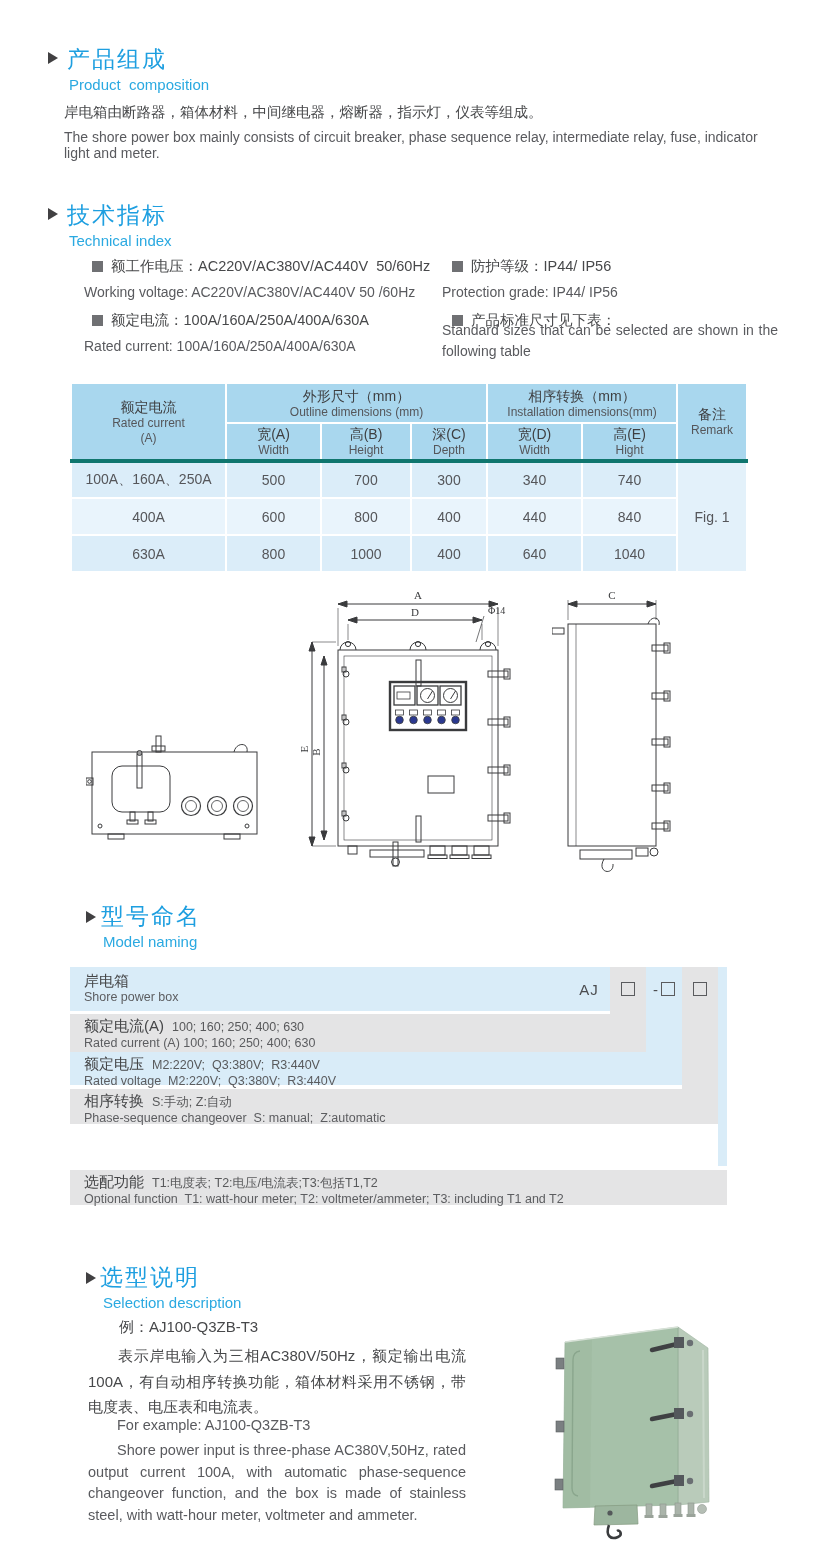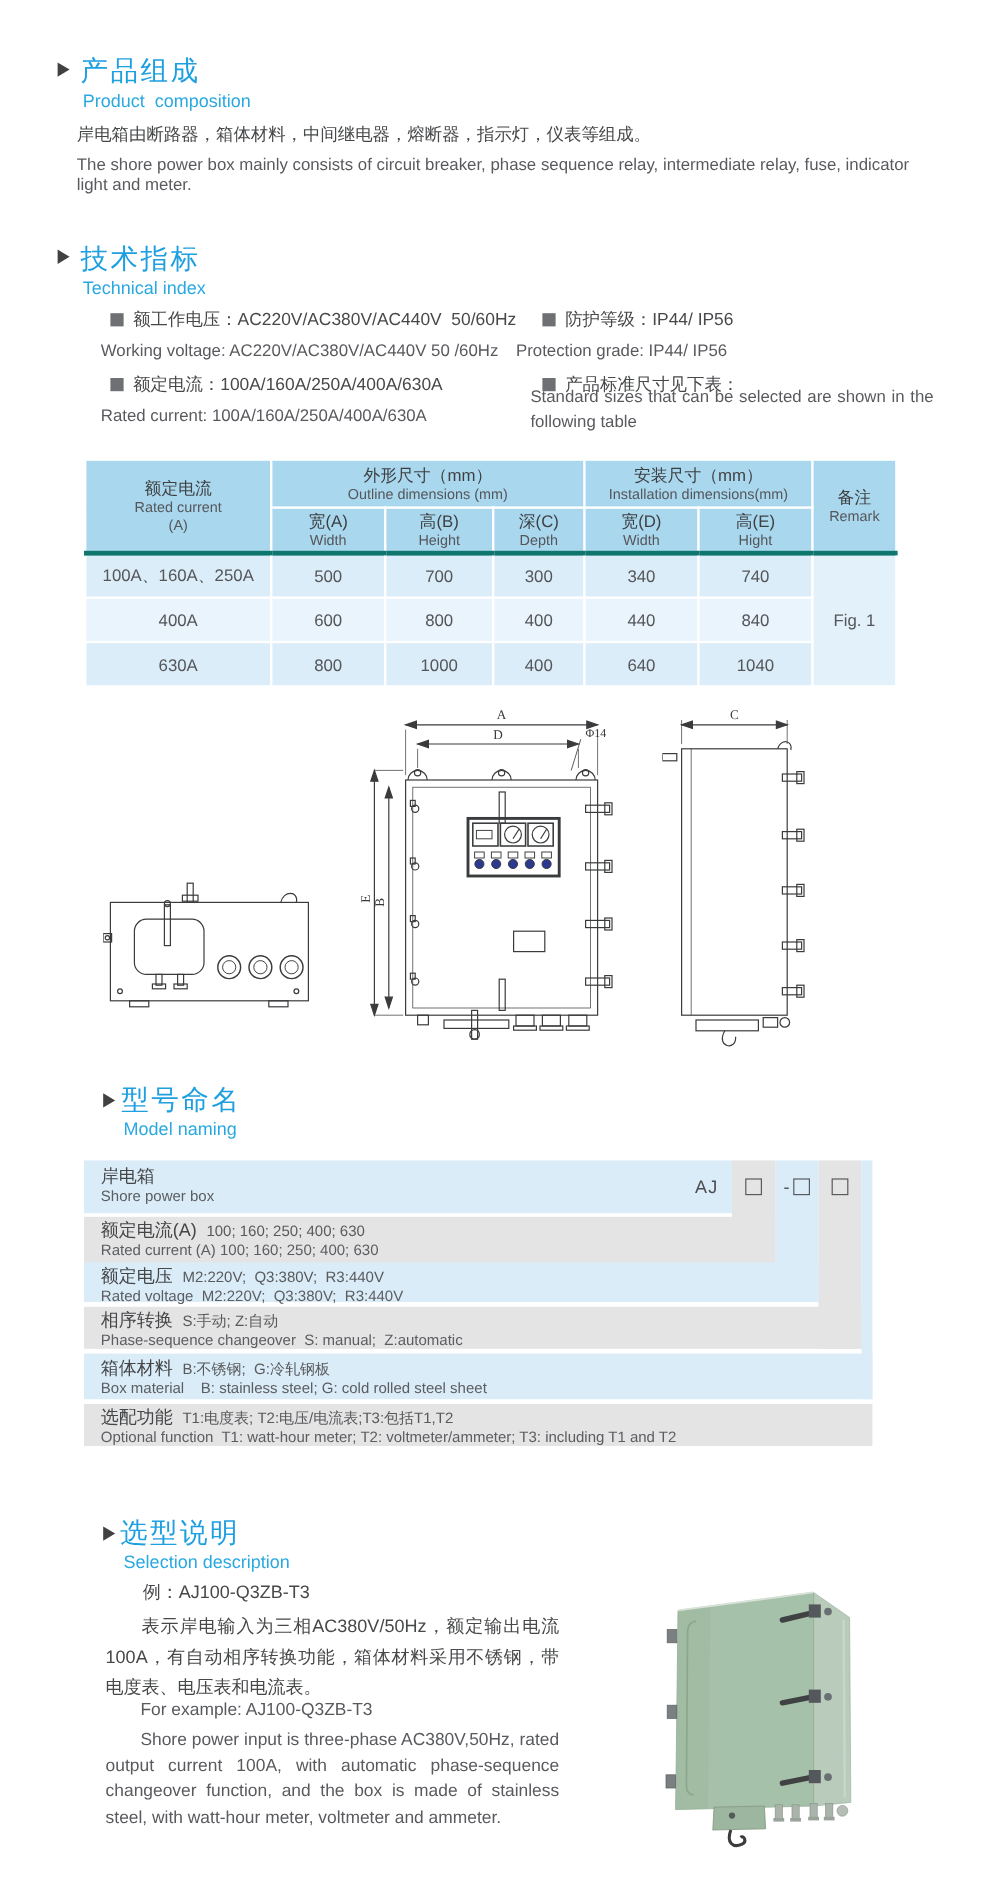--- a/index.html
+++ b/index.html
@@ -64,21 +64,21 @@
   <div class="abs spec-line" style="left:64px;top:311px;">
     <span class="sq"></span>
     <span class="zh">额定电流：100A/160A/250A/400A/630A</span>
   </div>
   <div class="abs en" style="left:84px;top:338px;">Rated current: 100A/160A/250A/400A/630A</div>
 
   <div class="abs spec-line" style="left:424px;top:257px;">
     <span class="sq"></span>
     <span class="zh">防护等级：IP44/ IP56</span>
   </div>
-  <div class="abs en" style="left:430px;top:284px;">Protection grade: IP44/ IP56</div>
+  <div class="abs en" style="left:442px;top:284px;">Protection grade: IP44/ IP56</div>
   <div class="abs spec-line" style="left:424px;top:311px;">
     <span class="sq"></span>
     <span class="zh">产品标准尺寸见下表：</span>
   </div>
   <div class="abs en just" style="left:442px;top:320px;width:336px;line-height:21px;">Standard sizes that can be selected are shown in the following table</div>
 
   <table id="dimtable" class="abs" style="left:70px;top:382px;">
     <colgroup>
       <col style="width:155px">
         <col style="width:95px">
@@ -93,21 +93,21 @@
       <td class="th" rowspan="2">
         <div class="t-zh">额定电流</div>
         <div class="t-en">Rated current</div>
         <div class="t-en">(A)</div>
       </td>
       <td class="th" colspan="3">
         <div class="t-zh">外形尺寸（mm）</div>
         <div class="t-en">Outline dimensions (mm)</div>
       </td>
       <td class="th" colspan="2">
-        <div class="t-zh">安装尺寸（mm）</div>
+        <div class="t-zh">相序转换（mm）</div>
         <div class="t-en">Installation dimensions(mm)</div>
       </td>
       <td class="th" rowspan="2">
         <div class="t-zh">备注</div>
         <div class="t-en">Remark</div>
       </td>
     </tr>
     <tr style="height:38px;">
       <td class="th">
             <div class="t-zh">宽(A)</div>
@@ -330,24 +330,20 @@
       <div class="nm-l2">Rated current (A) 100; 160; 250; 400; 630</div>
     </div>
     <div class="nm-bar blue" style="top:85px;height:33px;width:612px;">
       <div class="nm-l1"><span>额定电压</span><span class="det">M2:220V;  Q3:380V;  R3:440V</span></div>
       <div class="nm-l2">Rated voltage  M2:220V;  Q3:380V;  R3:440V</div>
     </div>
     <div class="nm-bar gray" style="top:122px;height:35px;width:648px;">
       <div class="nm-l1"><span>相序转换</span><span class="det">S:手动; Z:自动</span></div>
       <div class="nm-l2">Phase-sequence changeover  S: manual;  Z:automatic</div>
     </div>
-    <div class="nm-bar blue" style="top:161px;height:38px;width:657px;padding-top:4px;">
-      <div class="nm-l1"><span>箱体材料</span><span class="det">B:不锈钢;  G:冷轧钢板</span></div>
-      <div class="nm-l2">Box material    B: stainless steel; G: cold rolled steel sheet</div>
-    </div>
     <div class="nm-bar gray" style="top:203px;height:35px;width:657px;">
       <div class="nm-l1"><span>选配功能</span><span class="det">T1:电度表; T2:电压/电流表;T3:包括T1,T2</span></div>
       <div class="nm-l2">Optional function  T1: watt-hour meter; T2: voltmeter/ammeter; T3: including T1 and T2</div>
     </div>
 
     <div class="code-slot" style="left:498px;width:42px;">
       <span class="code-txt">AJ</span>
     </div>
     <div class="code-slot" style="left:540px;width:36px;">
       <span class="sqbox"></span>

